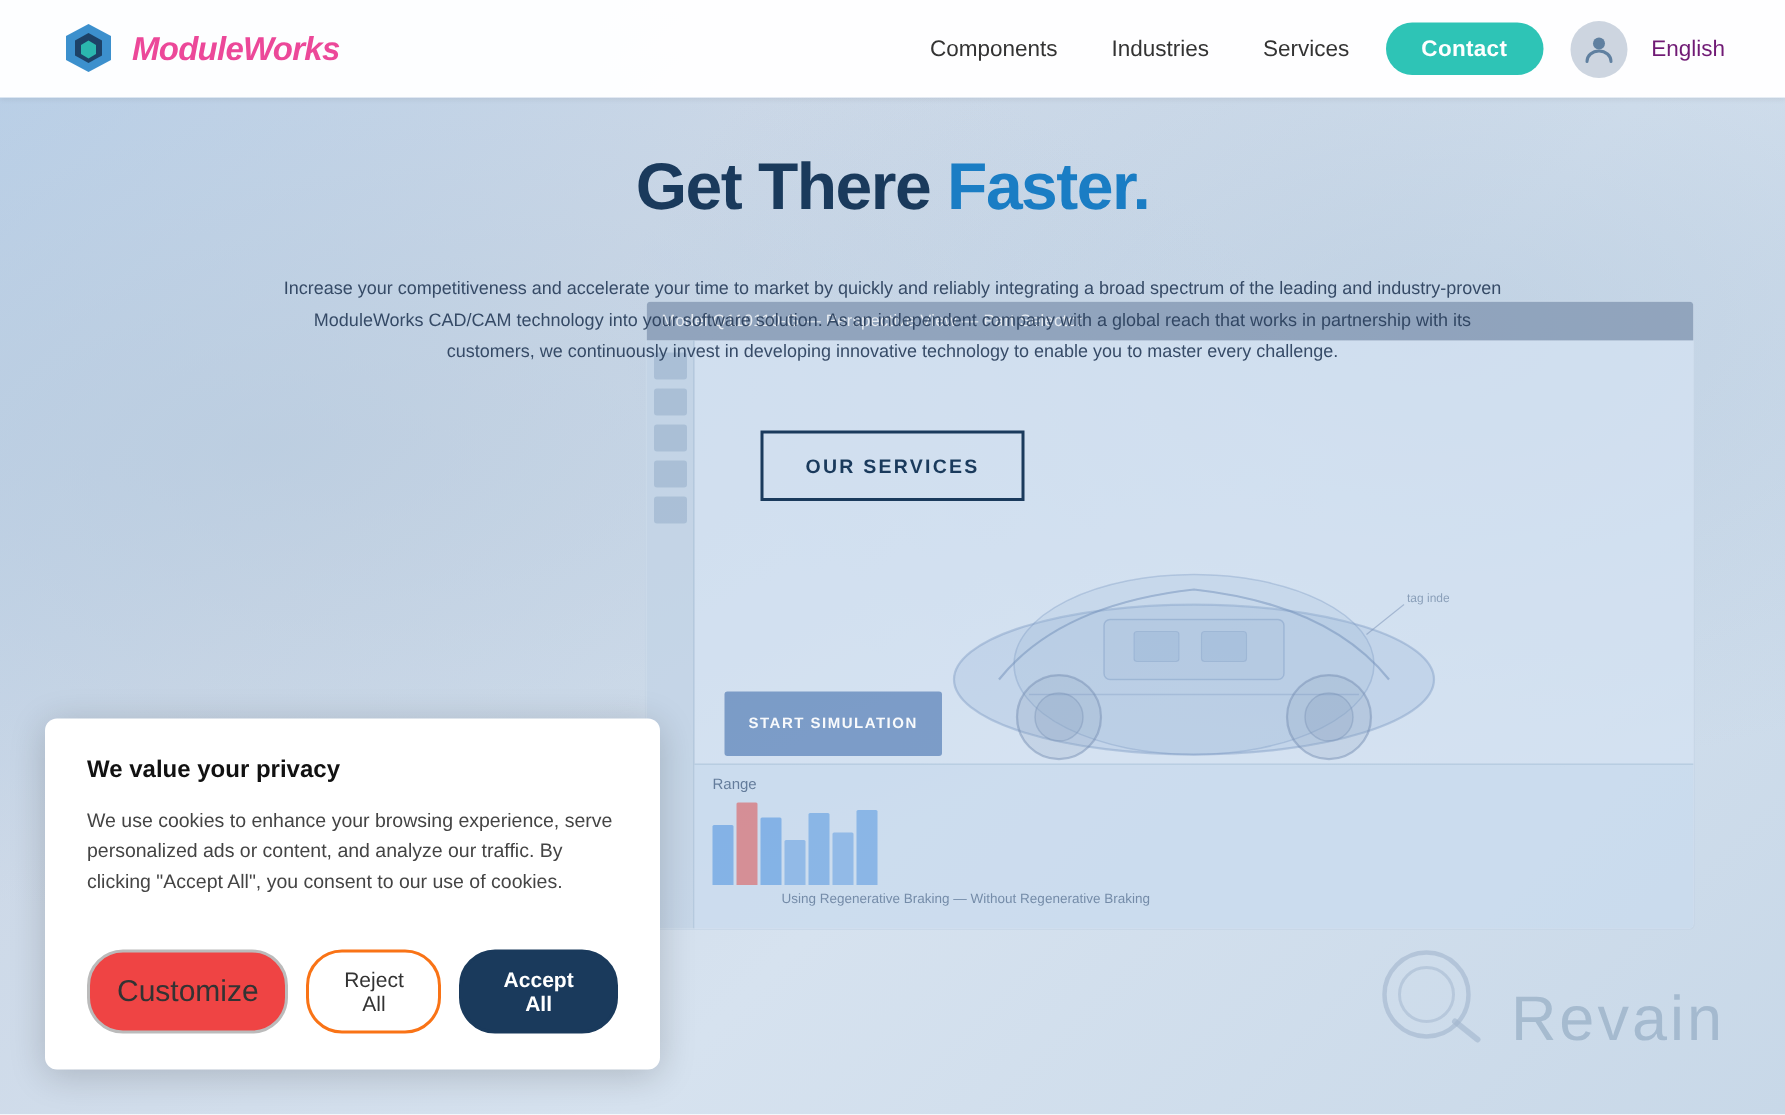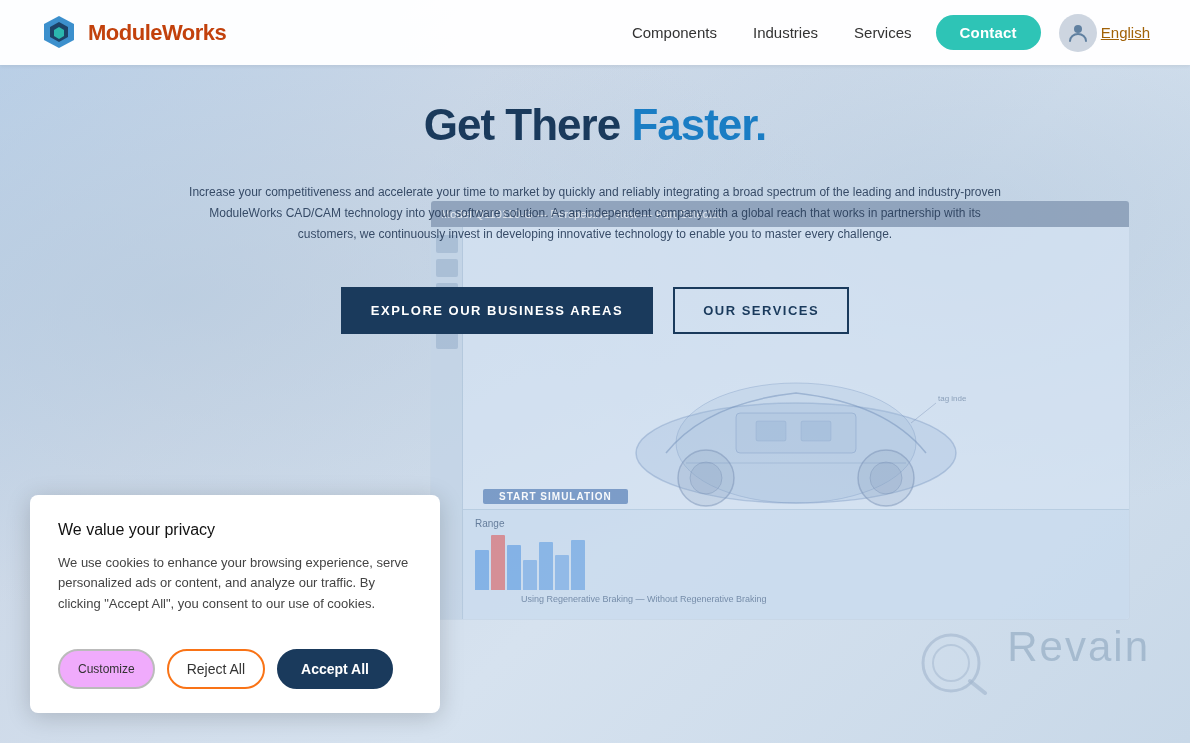--- a/index.html
+++ b/index.html
@@ -23,22 +23,23 @@
       gap: 10px;
       text-decoration: none;
     }
     .logo-icon {
       width: 38px;
       height: 38px;
     }
     .logo-text {
       font-size: 22px;
       font-weight: 700;
-      color: #c2410c;
+      color: #ec4899;
       letter-spacing: -0.5px;
+      font-style: italic;
     }
     .nav {
       display: flex;
       align-items: center;
       gap: 36px;
       margin-left: auto;
       margin-right: 24px;
     }
     .nav-item {
       font-size: 15px;
@@ -64,26 +65,25 @@
       border-radius: 50%;
       background: #cdd5e0;
       display: flex;
       align-items: center;
       justify-content: center;
       margin-left: 18px;
       cursor: pointer;
     }
     .user-icon-area svg { width: 24px; height: 24px; }
     .lang-selector {
-      margin-left: 4px;
+      margin-left: 16px;
       font-size: 15px;
-      color: #a16207;
+      color: #701a75;
       font-weight: 500;
       cursor: pointer;
-      text-decoration: underline;
     }
 
     
     .hero {
       position: absolute;
       top: 0; left: 0; right: 0; bottom: 0;
       background: linear-gradient(135deg, #b8cfe8 0%, #cdd9e8 30%, #d6e2ef 60%, #c8d8e8 100%);
       overflow: hidden;
     }
 
@@ -210,21 +210,21 @@
       cursor: pointer;
       text-transform: uppercase;
     }
 
     
     .revain-watermark {
       position: absolute;
       bottom: 40px;
       right: 40px;
       display: flex;
-      align-items: flex-start;
+      align-items: flex-end;
       gap: 12px;
       opacity: 0.35;
       z-index: 5;
     }
     .revain-icon {
       width: 80px;
       height: 80px;
     }
     .revain-text {
       font-size: 42px;
@@ -240,41 +240,41 @@
       left: 30px;
       width: 410px;
       background: white;
       border-radius: 8px;
       box-shadow: 0 4px 24px rgba(0,0,0,0.18);
       padding: 26px 28px 24px;
       z-index: 200;
     }
     .cookie-title {
       font-size: 16px;
-      font-weight: 400;
+      font-weight: 700;
       color: #111;
       margin-bottom: 14px;
     }
     .cookie-desc {
       font-size: 13px;
       color: #444;
       line-height: 1.6;
       margin-bottom: 34px;
     }
     .cookie-buttons {
       display: flex;
       gap: 12px;
     }
     .btn-customize {
-      background: #f0abfc;
+      background: #ef4444;
       color: #333;
       border: 2px solid #bbb;
       border-radius: 24px;
       padding: 10px 18px;
-      font-size: 12px;
+      font-size: 20px;
       font-weight: 500;
       cursor: pointer;
     }
     .btn-reject {
       background: white;
       color: #333;
       border: 2px solid #f97316;
       border-radius: 24px;
       padding: 10px 18px;
       font-size: 14px;
@@ -339,32 +339,31 @@
             <div style="width:14px;height:55px;background:rgba(220,80,80,0.65);border-radius:1px 1px 0 0;"></div>
             <div style="width:14px;height:45px;background:rgba(50,130,220,0.55);border-radius:1px 1px 0 0;"></div>
             <div style="width:14px;height:30px;background:rgba(50,130,220,0.45);border-radius:1px 1px 0 0;"></div>
             <div style="width:14px;height:48px;background:rgba(50,130,220,0.5);border-radius:1px 1px 0 0;"></div>
             <div style="width:14px;height:35px;background:rgba(50,130,220,0.45);border-radius:1px 1px 0 0;"></div>
             <div style="width:14px;height:50px;background:rgba(50,130,220,0.5);border-radius:1px 1px 0 0;"></div>
           </div>
           <div style="font-size:9px;color:rgba(30,60,100,0.6);margin-top:4px;padding-left:46px;">Using Regenerative Braking — Without Regenerative Braking</div>
         </div>
 
-        <div style="position:absolute;bottom:115px;left:20px;background:rgba(40,90,160,0.6);color:white;font-size:10px;font-weight:700;padding:2px 16px;letter-spacing:1px;border-radius:2px;cursor:pointer;">START SIMULATION</div>
+        <div style="position:absolute;bottom:115px;left:20px;background:rgba(40,90,160,0.6);color:white;font-size:10px;font-weight:700;padding:16px 16px;letter-spacing:1px;border-radius:2px;cursor:pointer;">START SIMULATION</div>
       </div>
     </div>
   </div>
 
   <div class="hero-content">
     <h1 class="hero-title">
       <span>Get There </span><span class="hero-title-accent">Faster.</span>
     </h1>
     <p class="hero-subtitle">Increase your competitiveness and accelerate your time to market by quickly and reliably integrating a broad spectrum of the leading and industry-proven ModuleWorks CAD/CAM technology into your software solution. As an independent company with a global reach that works in partnership with its customers, we continuously invest in developing innovative technology to enable you to master every challenge.</p>
     <div class="hero-buttons">
-      <button class="btn-primary">Explore Our Business Areas</button>
       <button class="btn-secondary">Our Services</button>
     </div>
   </div>
 
   <div class="revain-watermark">
     <svg class="revain-icon" viewBox="0 0 80 80" xmlns="http://www.w3.org/2000/svg">
       <circle cx="36" cy="40" r="28" stroke="rgba(80,110,150,0.6)" stroke-width="3" fill="none"></circle>
       <circle cx="36" cy="40" r="18" stroke="rgba(80,110,150,0.5)" stroke-width="2" fill="none"></circle>
       <line x1="55" y1="58" x2="70" y2="70" stroke="rgba(80,110,150,0.6)" stroke-width="4" stroke-linecap="round"></line>
     </svg>

